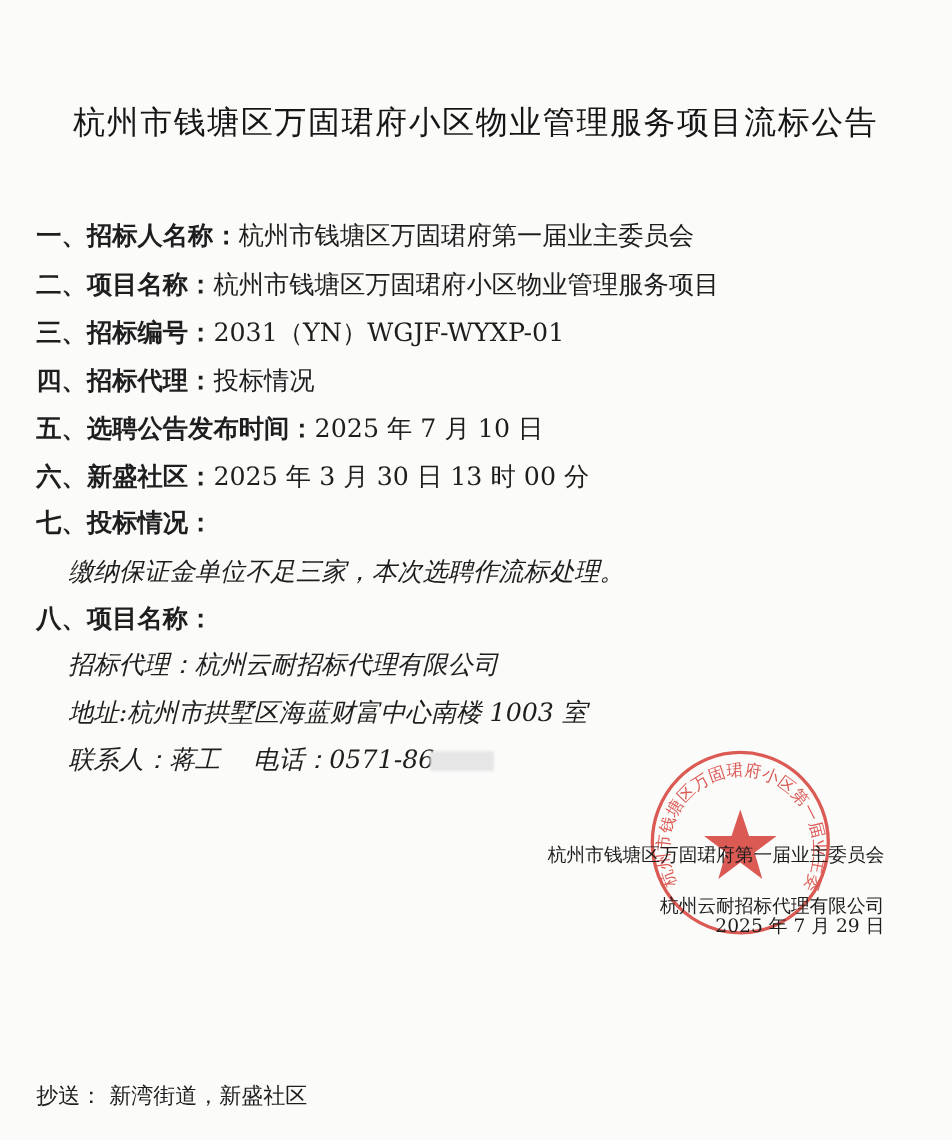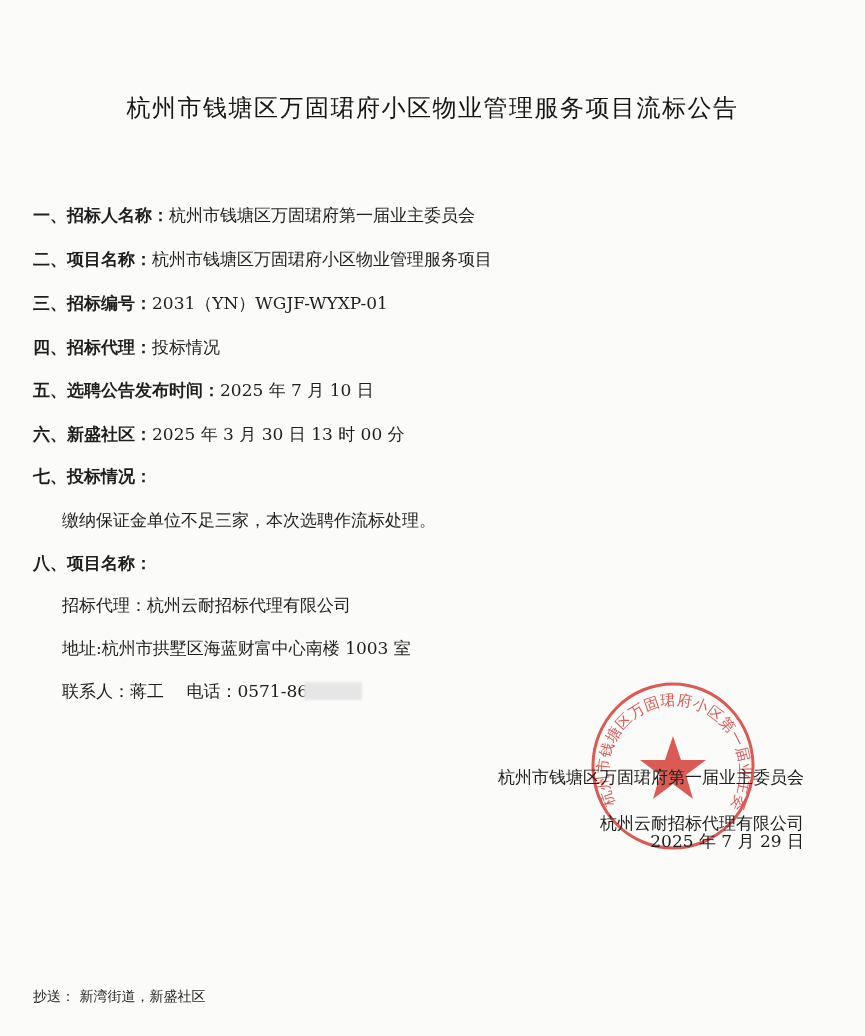--- a/index.html
+++ b/index.html
@@ -3,28 +3,28 @@
 <meta charset="utf-8">
 <style>
   html, body { margin:0; padding:0; }
   body {
     width:865px; height:1036px; background:#fbfbfa; position:relative; overflow:hidden;
     font-family:"DejaVu Serif","Liberation Serif",serif; color:#1e1e1e;
   }
   .title {
     position:absolute; left:0; top:92px; width:865px; text-align:center;
     font-family:"DejaVu Sans","Liberation Sans",sans-serif;
-    font-size:24px; letter-spacing:1.5px; color:#161616; font-weight:normal;
+    font-size:29px; letter-spacing:1.5px; color:#161616; font-weight:normal;
   }
   .line {
-    position:absolute; left:33px; font-size:17px; white-space:nowrap; line-height:22px;
+    position:absolute; left:33px; font-size:23px; white-space:nowrap; line-height:22px;
   }
   .line .lbl { font-family:"DejaVu Sans","Liberation Sans",sans-serif; font-weight:bold; }
   .line .val { font-family:"DejaVu Serif","Liberation Serif",serif; }
-  .indent { left:62px; }
+  .indent { left:62px;font-style:italic; }
   .blur {
     display:inline-block; width:58px; height:18px; background:#e6e6e6; vertical-align:-3px;
     margin-left:-4px; filter:blur(1px);
   }
   .sig { position:absolute; right:61px; font-size:17px; white-space:nowrap; text-align:right; }
   .stamp { position:absolute; left:590px; top:681px; width:166px; height:170px; pointer-events:none; opacity:0.88; }
 </style>
 </head>
 <body>
 
@@ -70,13 +70,13 @@
   <text font-size="15" fill="#d8443e" font-family="DejaVu Sans, sans-serif" letter-spacing="0.5">
     <textPath href="#arc" startOffset="2%">杭州市钱塘区万固珺府小区第一届业主委员会</textPath>
   </text>
   <polygon points="83,55 91,79 116,79 96,94 103,118 83,103 63,118 70,94 50,79 75,79" fill="#d8443e"></polygon>
 </svg>
 
 <div class="sig" style="top:766px">杭州市钱塘区万固珺府第一届业主委员会</div>
 <div class="sig" style="top:812px">杭州云耐招标代理有限公司</div>
 <div class="sig" style="top:830px">2025 年 7 月 29 日</div>
 
-<div class="line" style="top:985px; left:33px; font-size:14px">抄送：  新湾街道，新盛社区</div>
+<div class="line" style="top:985px; left:33px; font-size:20px">抄送：  新湾街道，新盛社区</div>
 
 </body></html>

